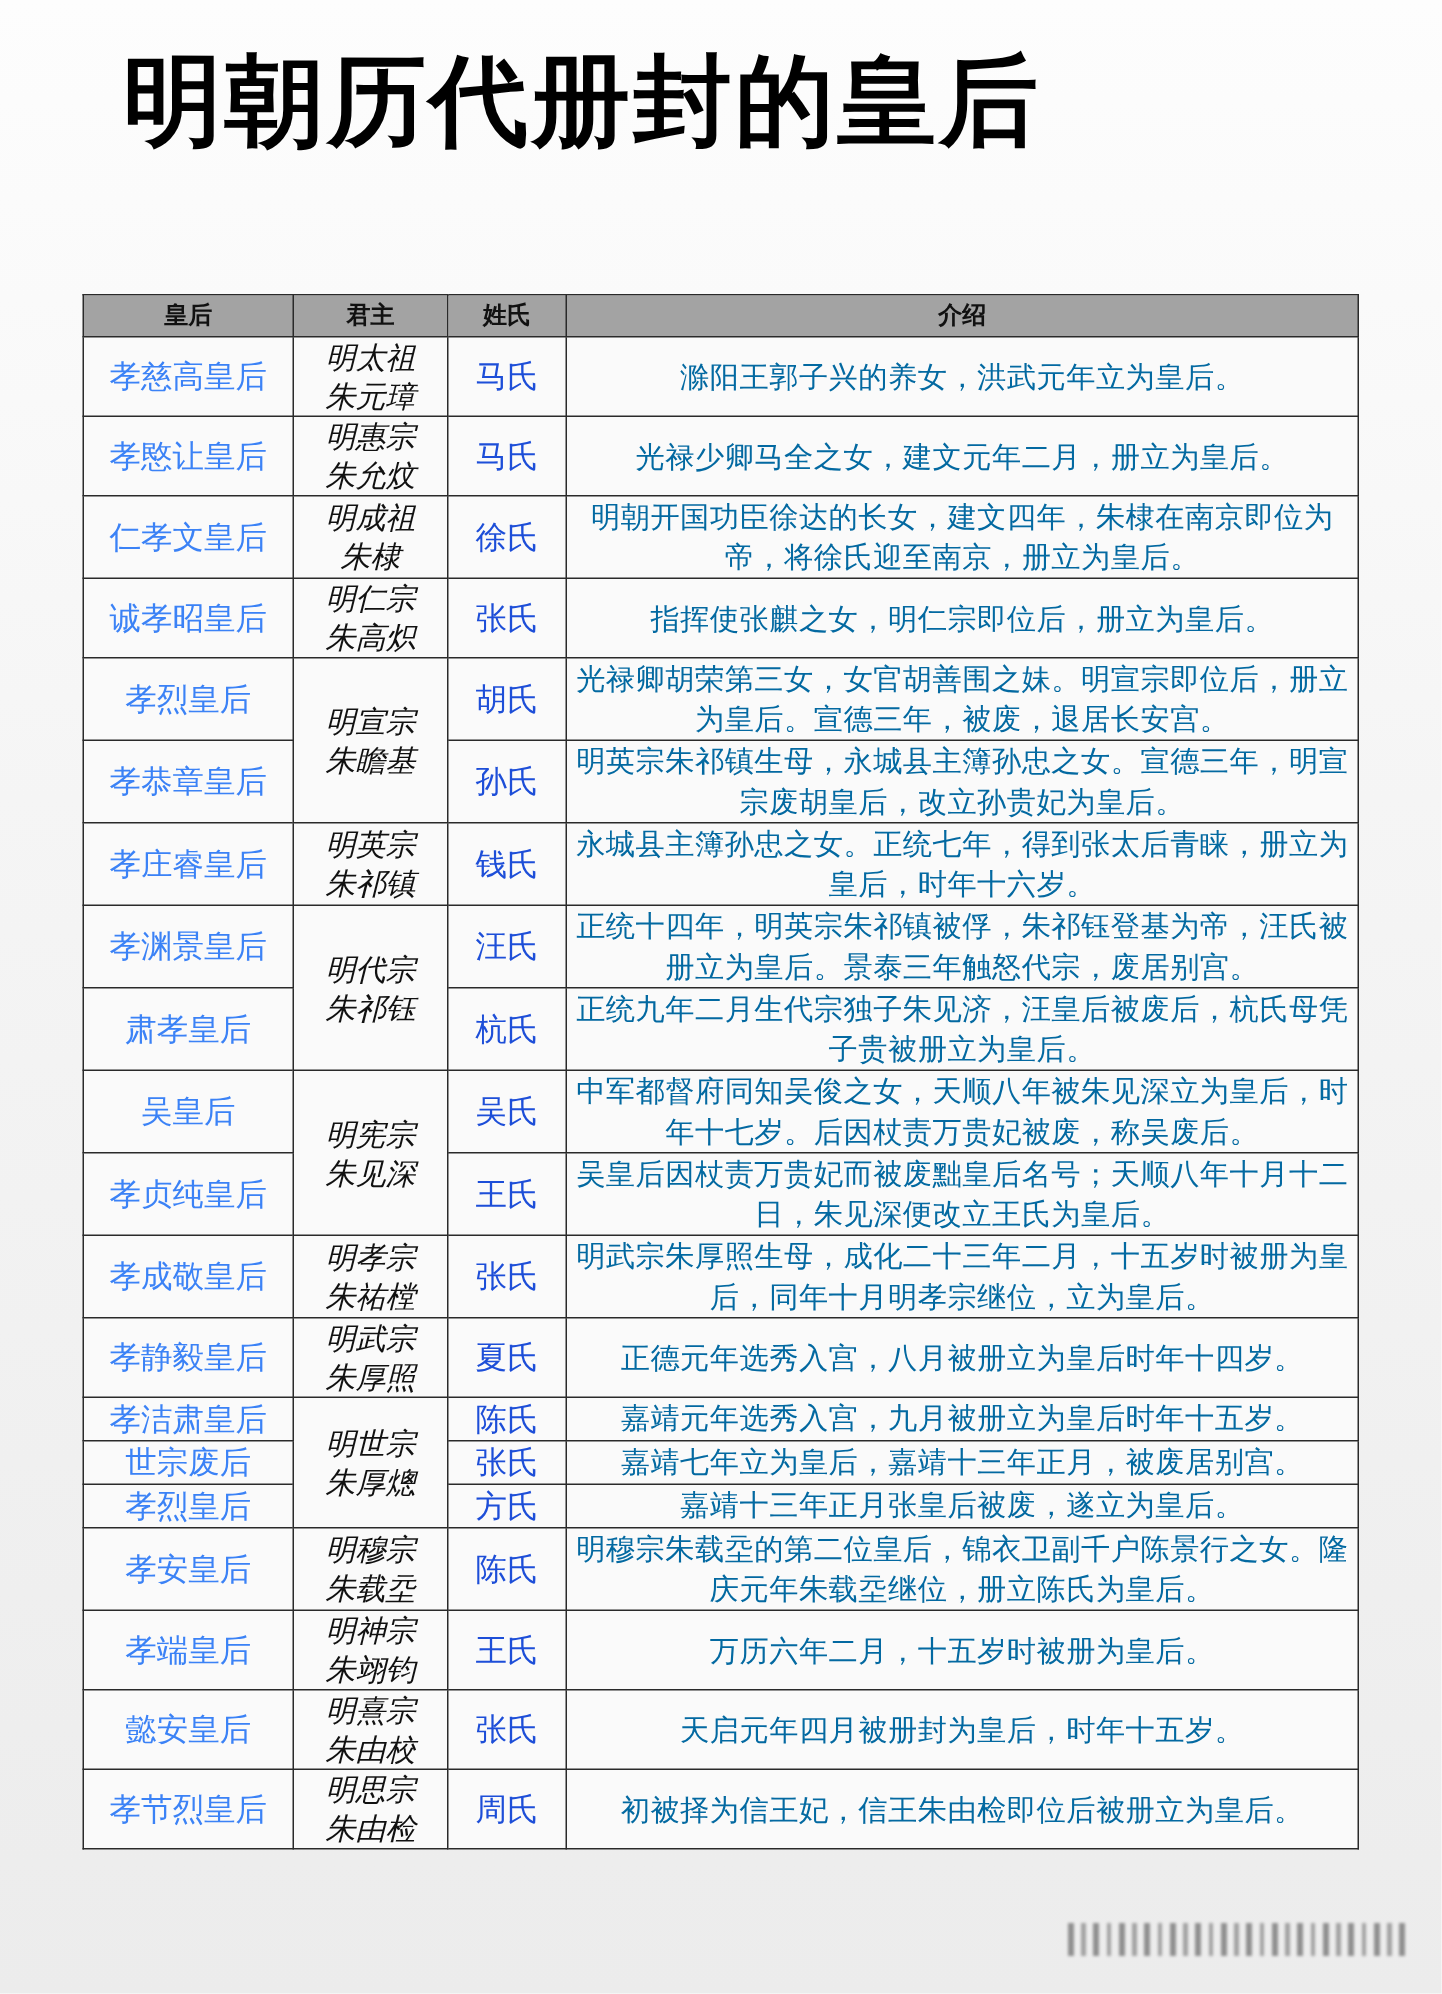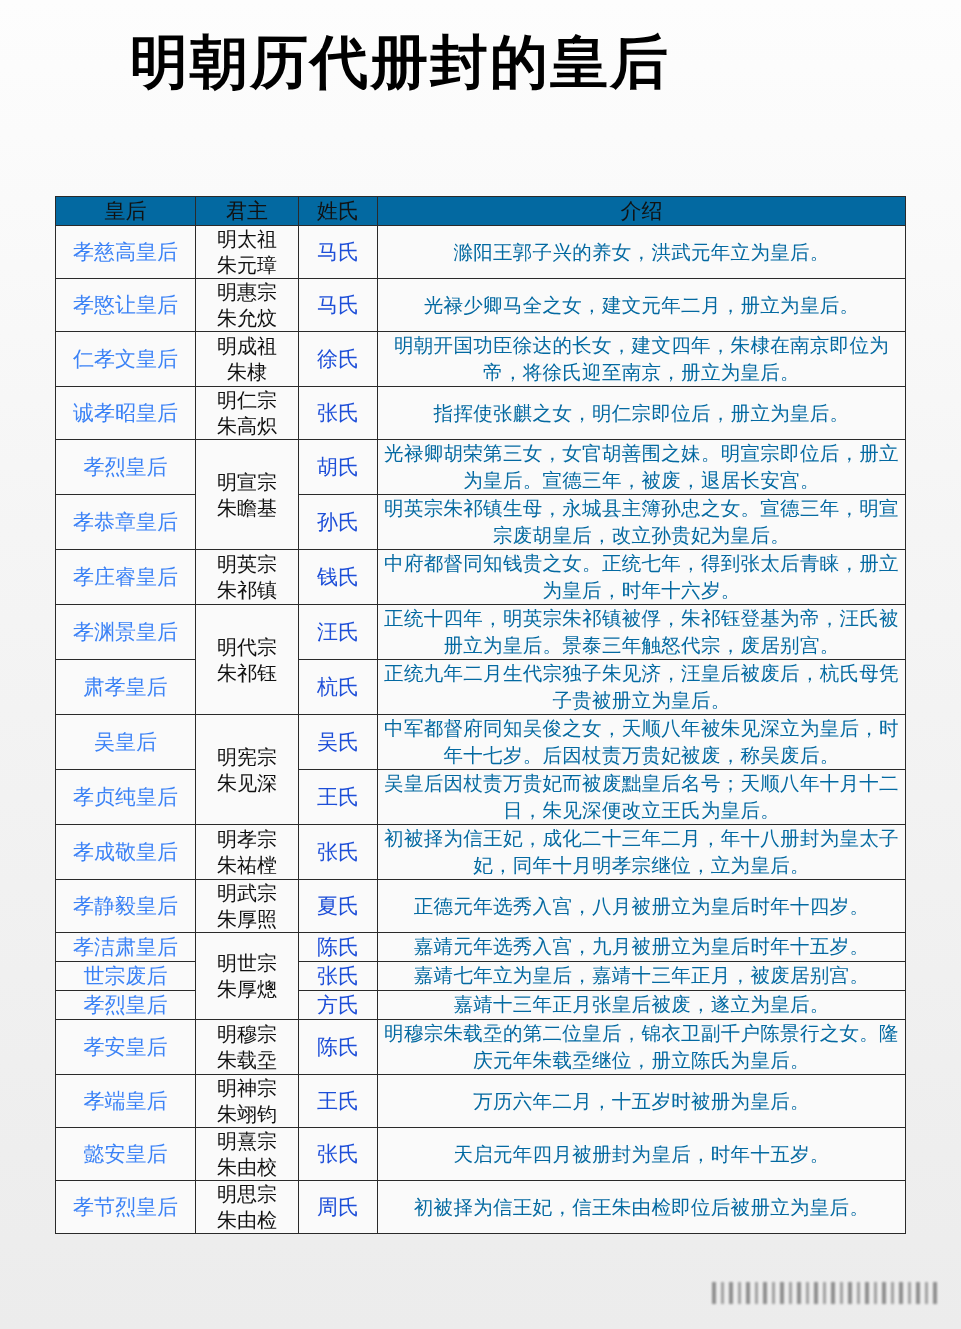--- a/index.html
+++ b/index.html
@@ -2,35 +2,35 @@
 <html><head>
 <meta charset="utf-8">
 <style>
   html, body { margin: 0; padding: 0; }
   body {
     width: 961px; height: 1329px; overflow: hidden; position: relative;
     background: linear-gradient(180deg, #fdfdfd 0%, #f5f5f5 40%, #ececec 100%);
     font-family: "DejaVu Sans", "Liberation Sans", sans-serif;
   }
   .title {
-    position: absolute; left: 12px; top: 28px; width: 776px; text-align: center;
-    font-size: 58px; font-weight: bold; color: #000; letter-spacing: 2px;
+    position: absolute; left: 0; top: 28px; width: 776px; text-align: center;
+    font-size: 66px; font-weight: bold; color: #000; letter-spacing: 2px;
     line-height: 1.2;
   }
   table.main {
     position: absolute; left: 55px; top: 196px; width: 850px;
     border-collapse: collapse; table-layout: fixed; background: #fafafa;
   }
   table.main td, table.main th {
     border: 1.5px solid #2a2a2a; text-align: center; vertical-align: middle;
     padding: 0 4px; overflow: hidden;
   }
-  table.main th { font-weight: normal; font-size: 21px; color: #111; height: 27px; background: #0369a1; }
+  table.main th { font-weight: bold; font-size: 16px; color: #111; height: 27px; background: #a3a3a3; }
   td.queen { color: #3b82f6; font-size: 21px; }
-  td.emperor { color: #111; font-size: 20px; line-height: 26px; }
+  td.emperor { color: #111; font-size: 20px; line-height: 26px; font-style: italic; }
   td.surname { color: #1d4ed8; font-size: 21px; }
   td.intro { color: #0369a1; font-size: 19.5px; line-height: 27px; letter-spacing: 0.3px; }
   tr.r55 td { height: 52px; }
   tr.r29 td { height: 26px; }
   tr.r29 td.intro { line-height: 24px; text-align: center; }
   .watermark {
     position: absolute; left: 712px; top: 1282px; width: 230px; height: 22px;
     background: repeating-linear-gradient(90deg, #444 0 4px, transparent 4px 9px, #666 9px 12px, transparent 12px 17px);
     opacity: 0.55; filter: blur(1px);
   }
@@ -88,21 +88,21 @@
     </tr>
     <tr class="r55">
       <td class="queen">孝恭章皇后</td>
       <td class="surname">孙氏</td>
       <td class="intro">明英宗朱祁镇生母，永城县主簿孙忠之女。宣德三年，明宣宗废胡皇后，改立孙贵妃为皇后。</td>
     </tr>
     <tr class="r55">
       <td class="queen">孝庄睿皇后</td>
       <td class="emperor"><span>明英宗</span><br><span>朱祁镇</span></td>
       <td class="surname">钱氏</td>
-      <td class="intro">中府都督同知钱贵之女。正统七年，得到张太后青睐，册立为皇后，时年十六岁。</td>
+      <td class="intro">永城县主簿孙忠之女。正统七年，得到张太后青睐，册立为皇后，时年十六岁。</td>
     </tr>
     <tr class="r55">
       <td class="queen">孝渊景皇后</td>
       <td class="emperor" rowspan="2"><span>明代宗</span><br><span>朱祁钰</span></td>
       <td class="surname">汪氏</td>
       <td class="intro">正统十四年，明英宗朱祁镇被俘，朱祁钰登基为帝，汪氏被册立为皇后。景泰三年触怒代宗，废居别宫。</td>
     </tr>
     <tr class="r55">
       <td class="queen">肃孝皇后</td>
       <td class="surname">杭氏</td>
@@ -116,21 +116,21 @@
     </tr>
     <tr class="r55">
       <td class="queen">孝贞纯皇后</td>
       <td class="surname">王氏</td>
       <td class="intro">吴皇后因杖责万贵妃而被废黜皇后名号；天顺八年十月十二日，朱见深便改立王氏为皇后。</td>
     </tr>
     <tr class="r55">
       <td class="queen">孝成敬皇后</td>
       <td class="emperor"><span>明孝宗</span><br><span>朱祐樘</span></td>
       <td class="surname">张氏</td>
-      <td class="intro">初被择为信王妃，成化二十三年二月，年十八册封为皇太子妃，同年十月明孝宗继位，立为皇后。</td>
+      <td class="intro">明武宗朱厚照生母，成化二十三年二月，十五岁时被册为皇后，同年十月明孝宗继位，立为皇后。</td>
     </tr>
     <tr class="r55">
       <td class="queen">孝静毅皇后</td>
       <td class="emperor"><span>明武宗</span><br><span>朱厚照</span></td>
       <td class="surname">夏氏</td>
       <td class="intro">正德元年选秀入宫，八月被册立为皇后时年十四岁。</td>
     </tr>
     <tr class="r29">
       <td class="queen">孝洁肃皇后</td>
       <td class="emperor" rowspan="3"><span>明世宗</span><br><span>朱厚熜</span></td>

